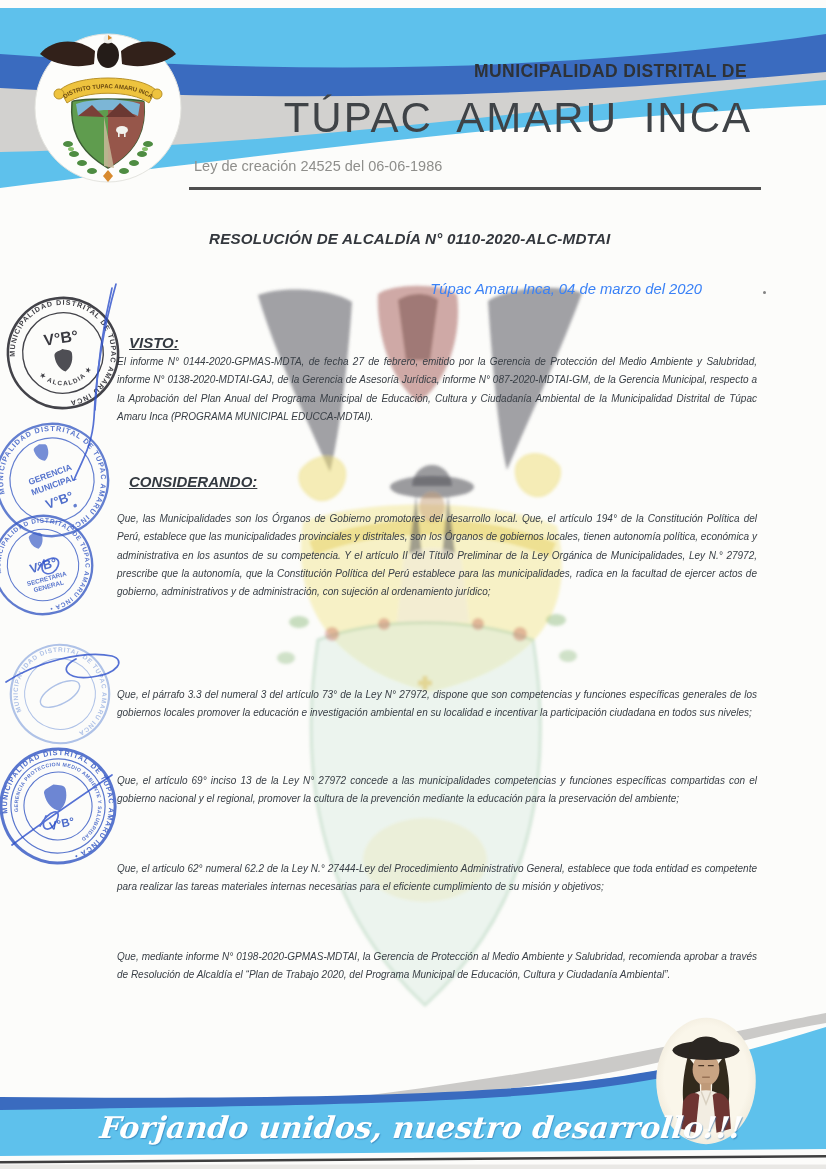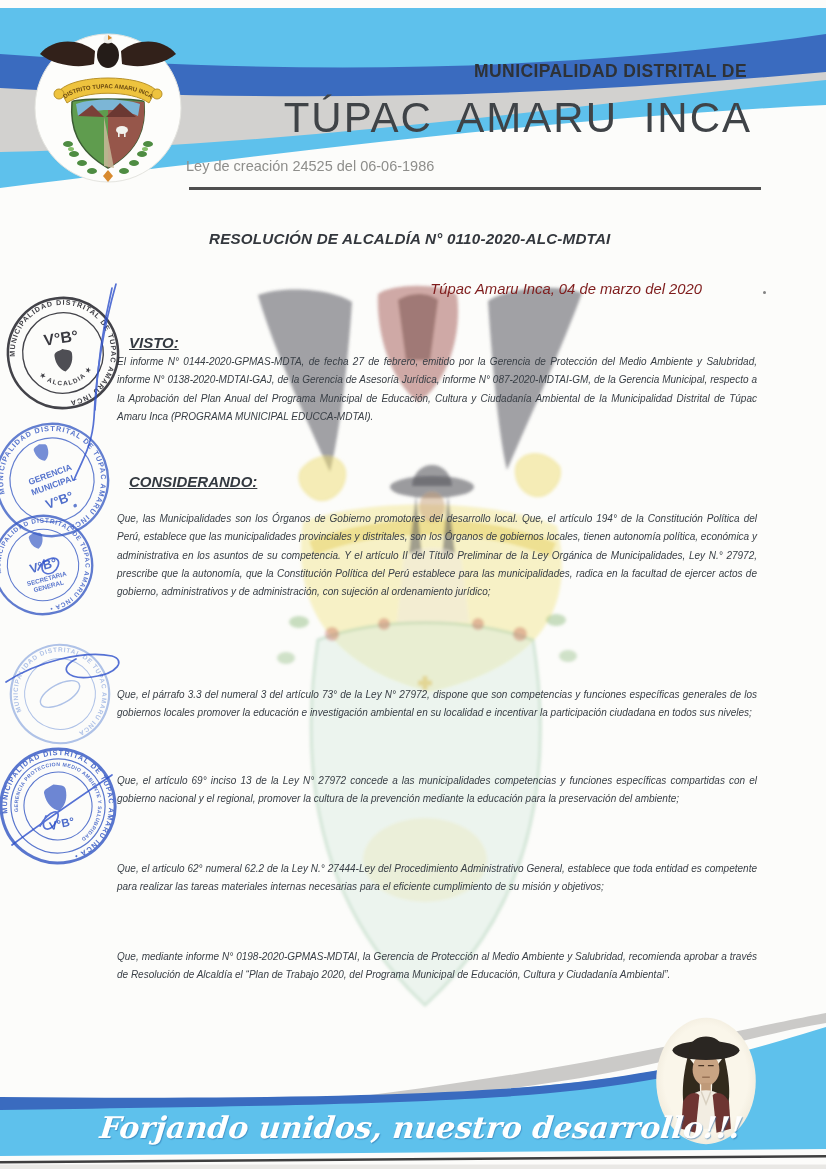--- a/index.html
+++ b/index.html
@@ -5,26 +5,26 @@
   html,body{margin:0;padding:0;background:#888;}
   .page{
     position:relative;width:826px;height:1169px;margin:0 auto;
     background:#fcfcfa;overflow:hidden;
     font-family:"Liberation Sans",sans-serif;color:#3a4047;
   }
   .abs{position:absolute;}
   
   .org-line{top:61px;right:79px;font-size:17.5px;font-weight:bold;color:#2e3237;letter-spacing:.4px;z-index:4;}
   .org-name{top:94px;right:74px;font-size:42px;color:#3f4347;letter-spacing:2px;word-spacing:12px;z-index:4;white-space:nowrap;}
-  .sub-law{top:158px;left:186px;font-size:14.5px;color:#8e8e8b;z-index:4;}
+  .sub-law{top:158px;left:194px;font-size:14.5px;color:#8e8e8b;z-index:4;}
   .sub-addr{top:158px;left:459px;font-size:14.5px;color:#8e8e8b;z-index:4;}
   .rule{top:187px;left:189px;width:572px;height:2.5px;background:#4f4f4f;z-index:4;}
   
   .doc-title{top:230px;left:209px;font-size:15.2px;font-weight:bold;font-style:italic;color:#33373d;letter-spacing:.2px;z-index:4;}
-  .dateline{top:281px;right:124px;font-size:14.8px;font-style:italic;color:#7f1d1d;z-index:4;}
+  .dateline{top:281px;right:124px;font-size:14.8px;font-style:italic;color:#3b82f6;z-index:4;}
   .heading{left:117px;font-size:15px;font-weight:bold;font-style:italic;text-decoration:underline;color:#343a41;z-index:4;padding-left:12px;}
   .para{left:117px;width:640px;font-size:10px;font-style:italic;line-height:18.3px;
         color:#3a4047;text-align:justify;z-index:4;}
   .dot-artifact{top:291px;left:763px;width:3px;height:3px;border-radius:50%;background:#5a5a5a;opacity:.75;z-index:4;}
   
   .header-art{top:0;left:0;z-index:2;}
   .footer-art{bottom:0;left:0;z-index:2;}
   .watermark{top:0;left:0;z-index:1;pointer-events:none;}
   .logo{top:24px;left:32px;z-index:3;}
   .portrait{top:1014px;left:652px;z-index:3;}

